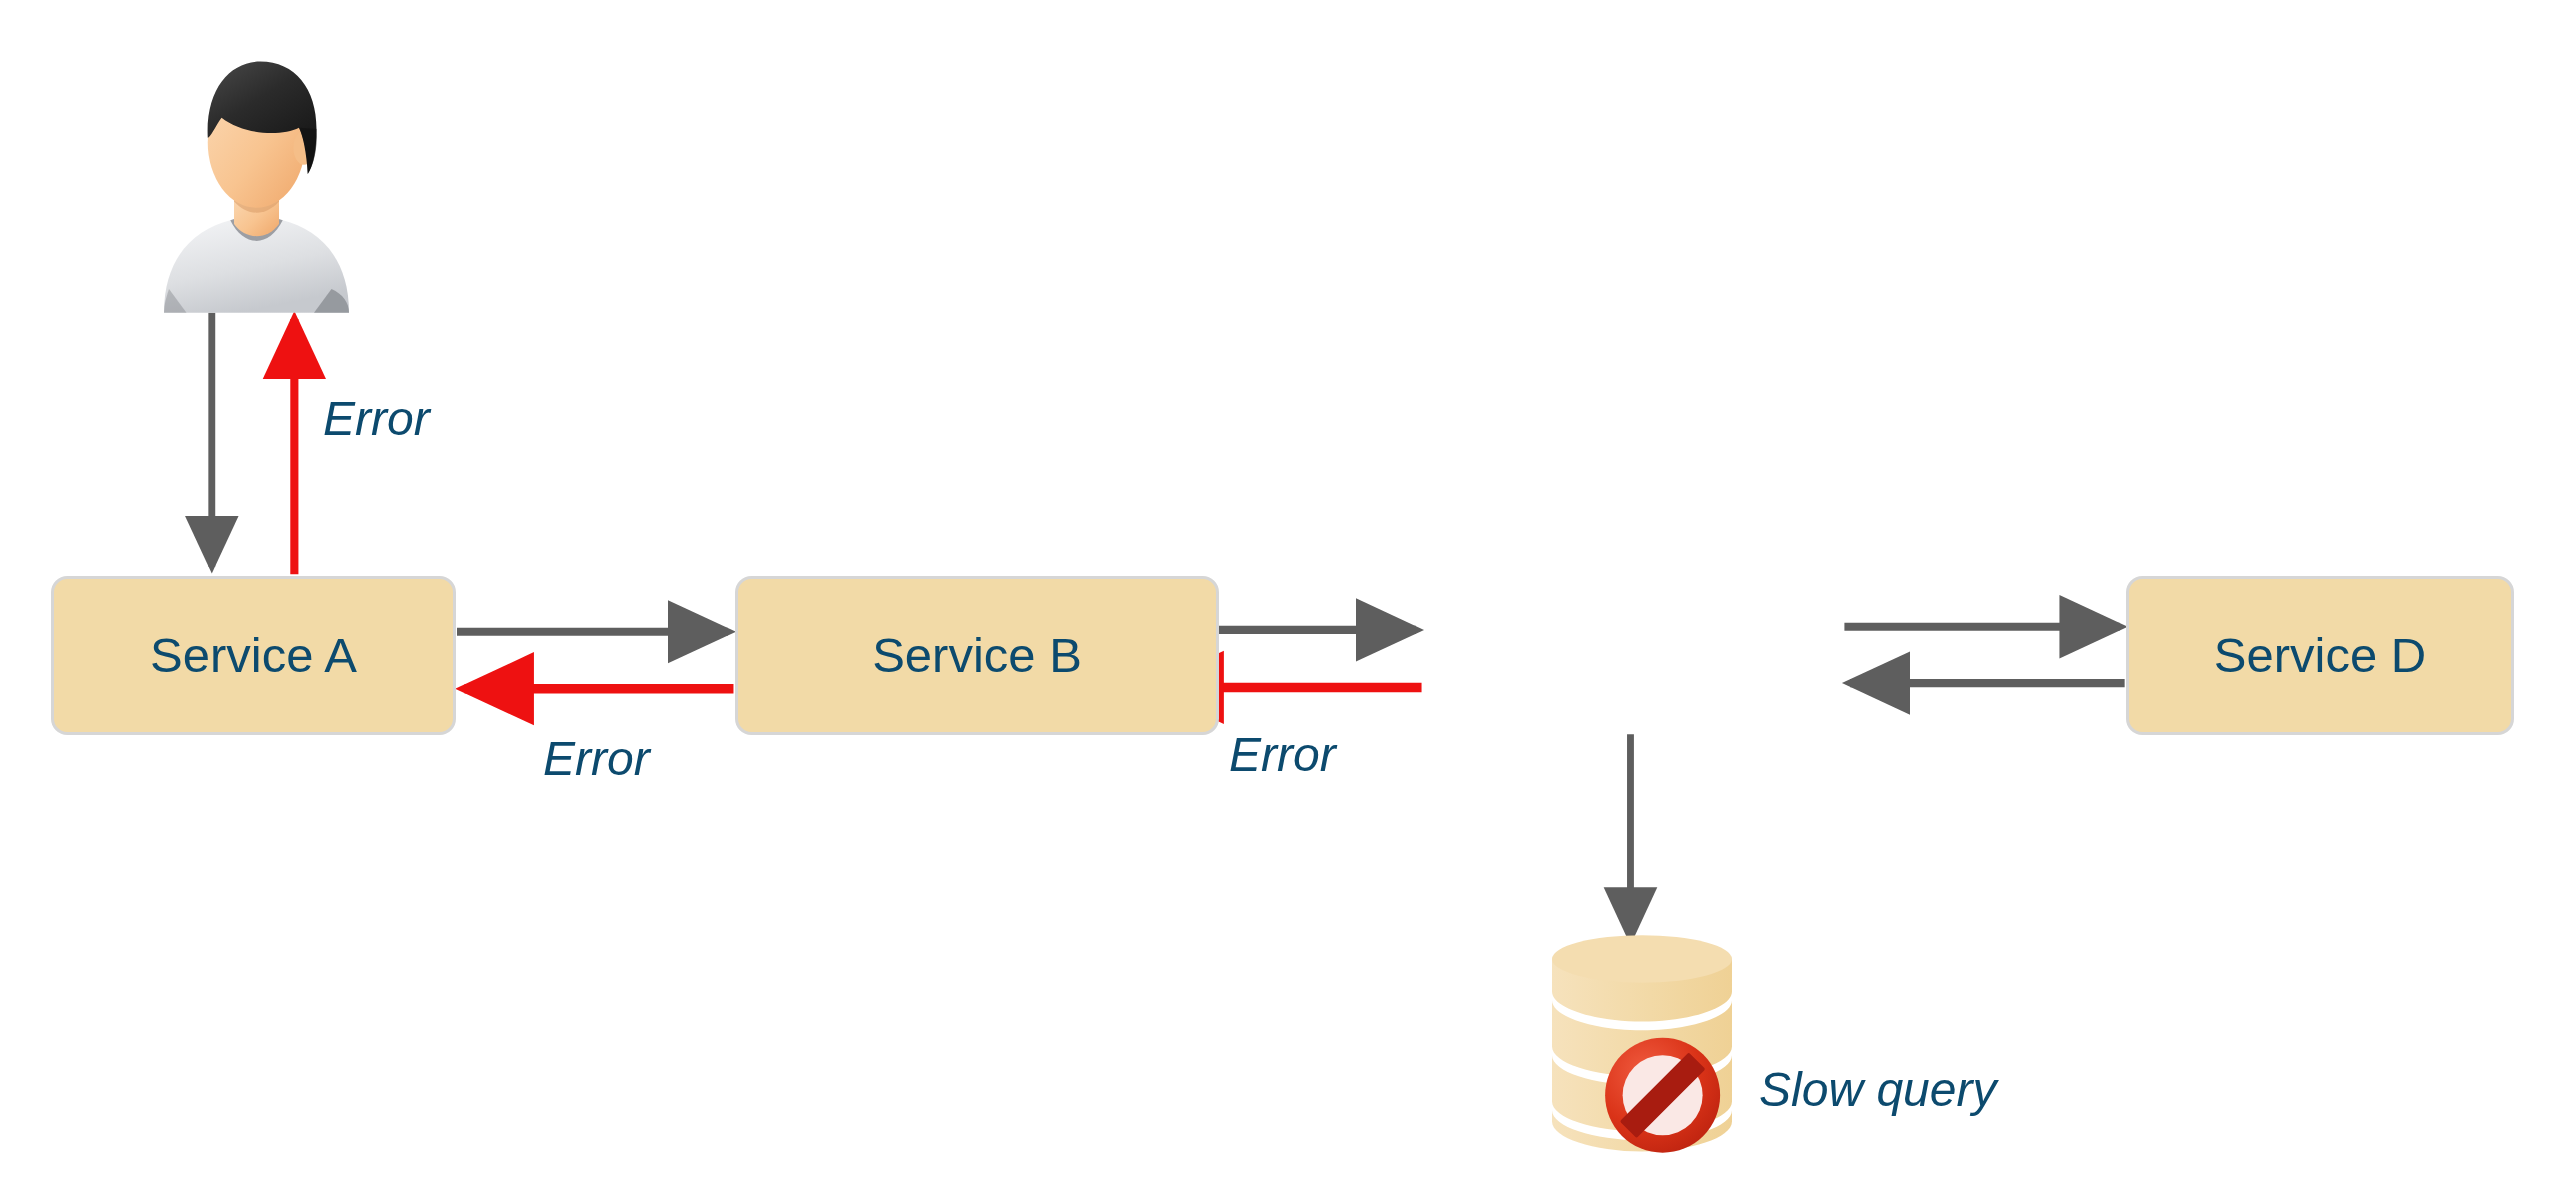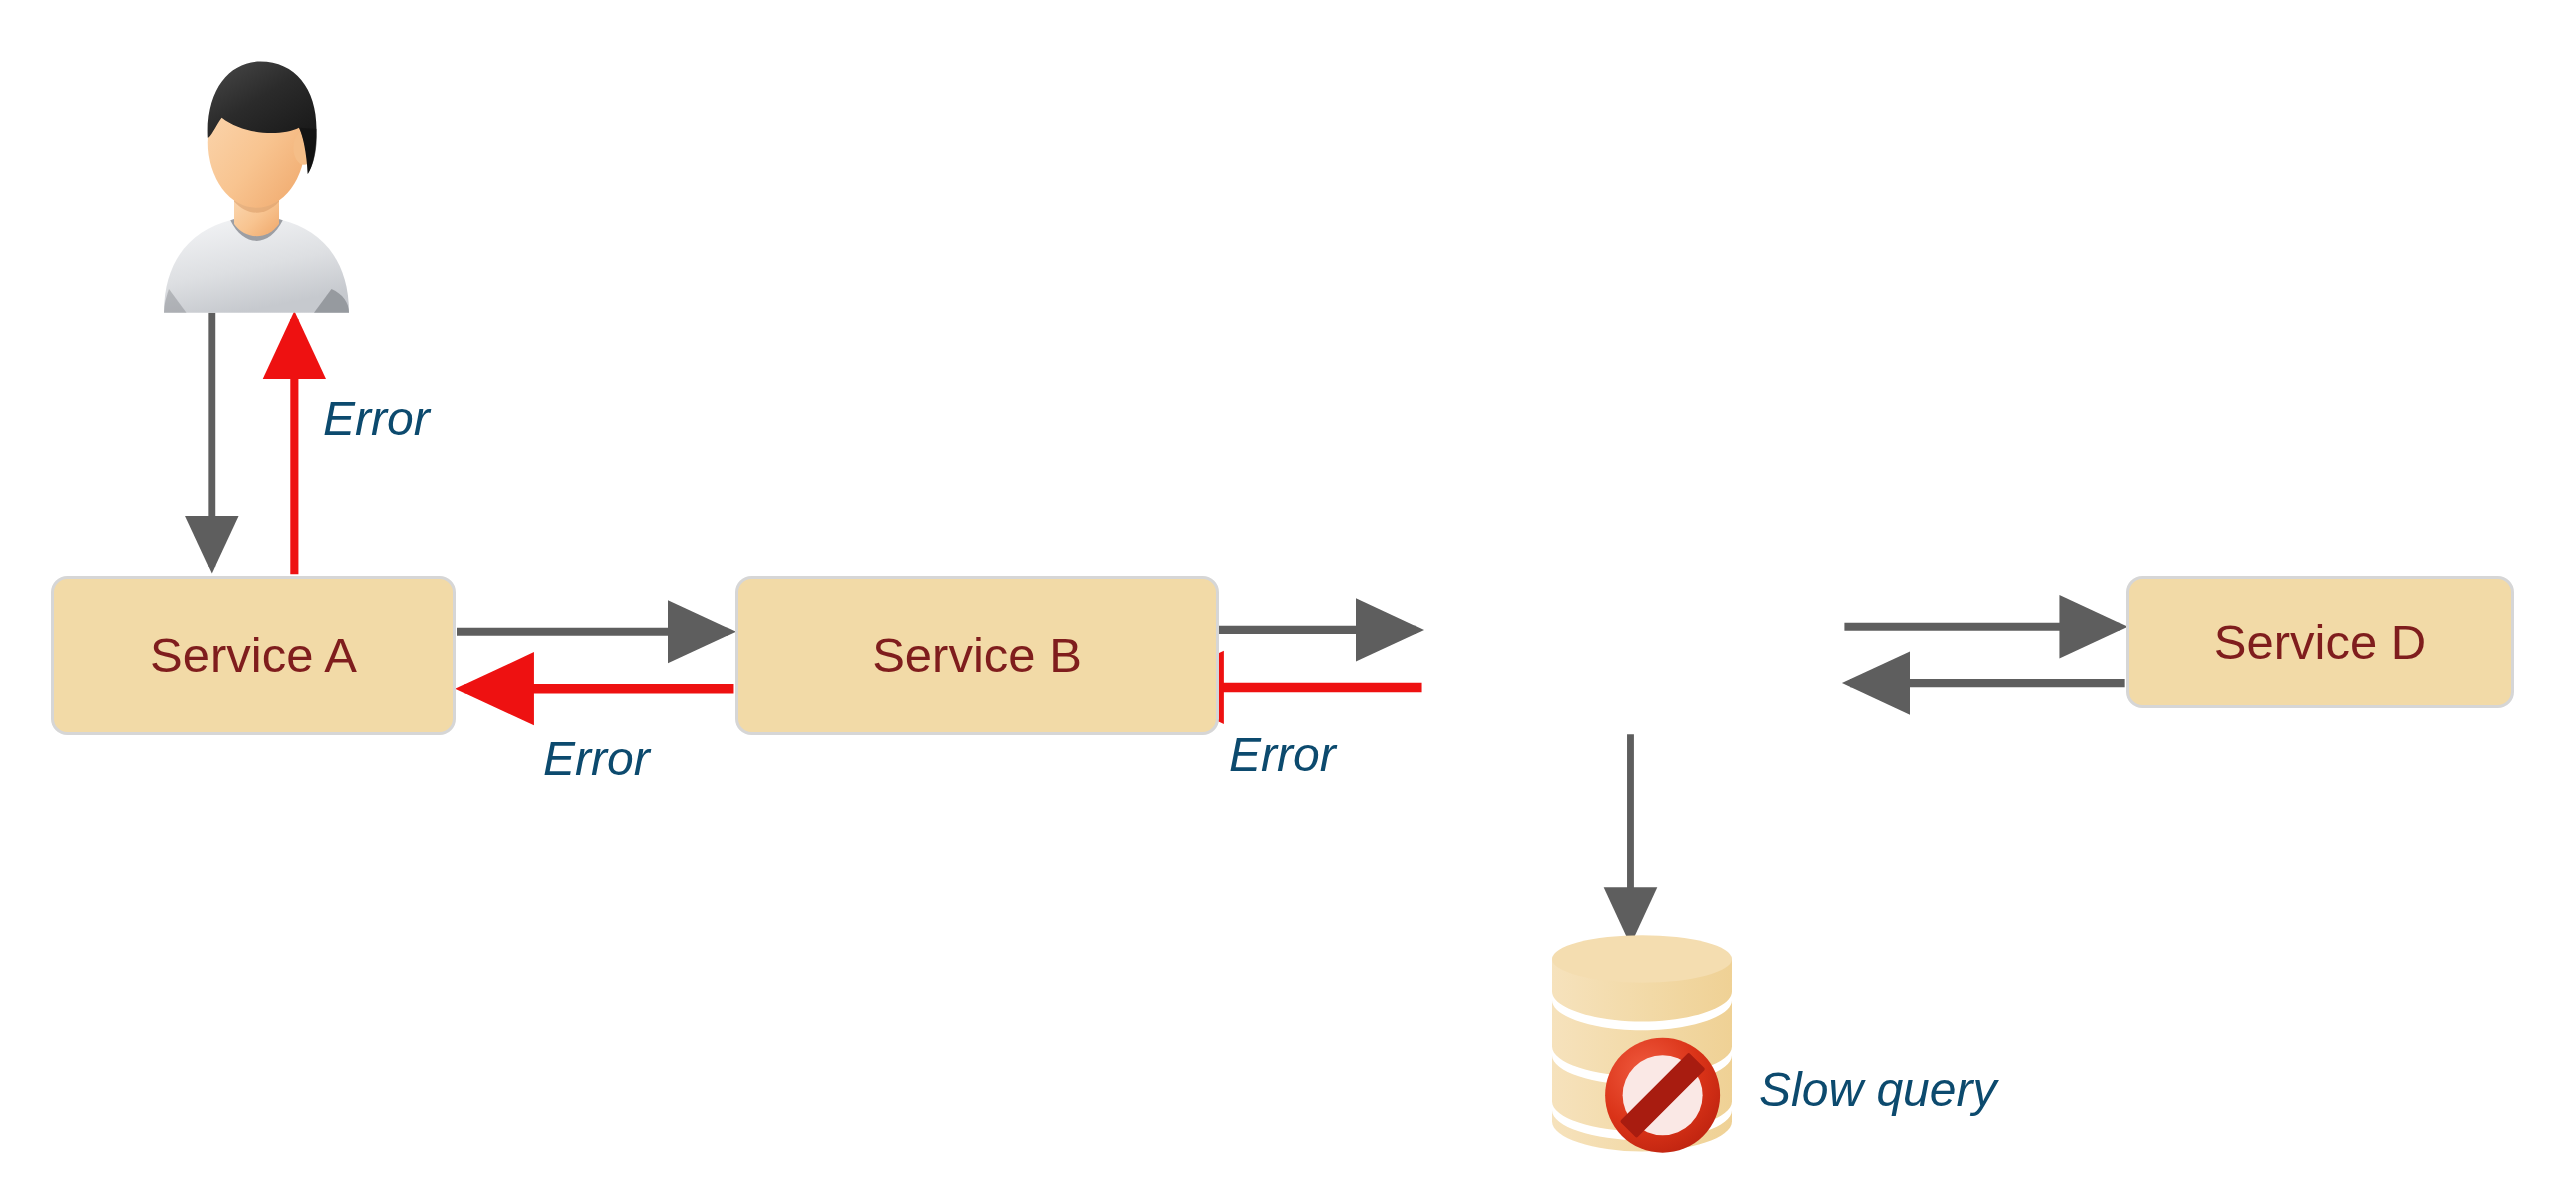--- a/index.html
+++ b/index.html
@@ -1,21 +1,21 @@
 <!DOCTYPE html>
 <html style="font-size:10px"><head>
 <meta charset="utf-8">
 <style>
   html,body{margin:0;padding:0;background:#ffffff;}
   #stage{position:relative;width:2576px;height:1196px;background:#ffffff;overflow:hidden;
          font-family:"Liberation Sans","DejaVu Sans",sans-serif;}
   .svg-layer{position:absolute;left:0;top:0;width:2576px;height:1196px;}
   .node-box{position:absolute;background:#F2DAA7;border:3.8px solid #D6D6D6;border-radius:16.3px;
             box-sizing:border-box;display:flex;align-items:center;justify-content:center;}
-  .node-label{font-size:49px;color:#7f1d1d;line-height:1;letter-spacing:0px;white-space:nowrap;}
+  .node-label{font-size:49px;color:#0c4a6e;line-height:1;letter-spacing:0px;white-space:nowrap;}
   .edge-label{position:absolute;font-size:48px;color:#0c4a6e;line-height:1;white-space:nowrap;font-style:italic;}
   .actor-wrap{position:absolute;}
   .db-wrap{position:absolute;}
 </style>
 </head>
 <body>
 
 <div id="stage">
 
   <svg class="svg-layer" viewBox="0 0 4117 1912" xmlns="http://www.w3.org/2000/svg">
@@ -108,21 +108,21 @@
 
   <div class="node-box" style="left:51px;top:576px;width:405px;height:159px;">
     <span class="node-label">Service A</span>
   </div>
 
   <div class="node-box" style="left:735px;top:576px;width:484px;height:159px;">
     <span class="node-label">Service B</span>
   </div>
 
 
-  <div class="node-box" style="left:2126px;top:576px;width:388px;height:132px;">
+  <div class="node-box" style="left:2126px;top:576px;width:388px;height:159px;">
     <span class="node-label">Service D</span>
   </div>
 
   <div class="db-wrap" style="left:1547px;top:934px;width:250px;height:250px;">
     <svg viewBox="0 0 400 400" width="250" height="250" xmlns="http://www.w3.org/2000/svg">
       <defs>
         <linearGradient id="dbg" x1="0" y1="0" x2="1" y2="0">
           <stop offset="0%" stop-color="#F6E2BC"></stop>
           <stop offset="55%" stop-color="#F2D9A6"></stop>
           <stop offset="100%" stop-color="#EFD195"></stop>

